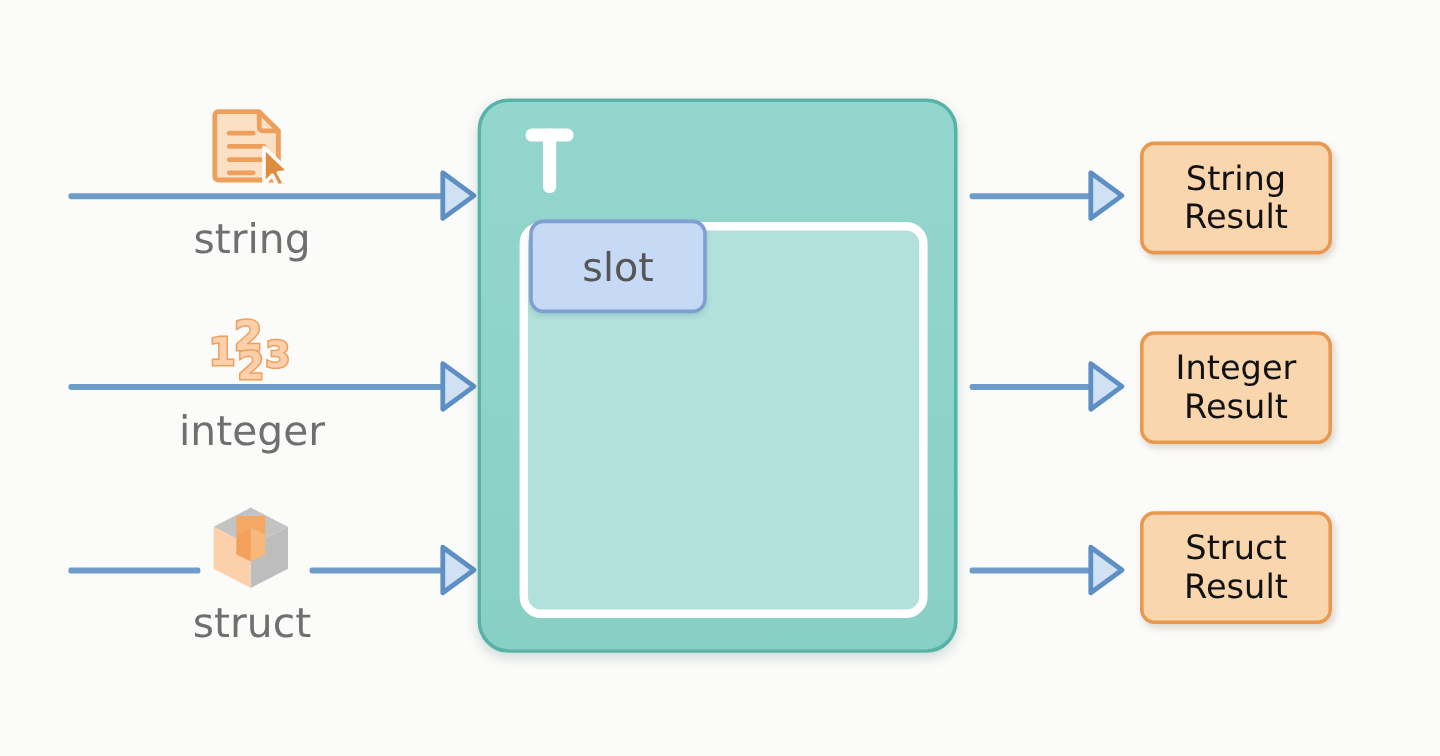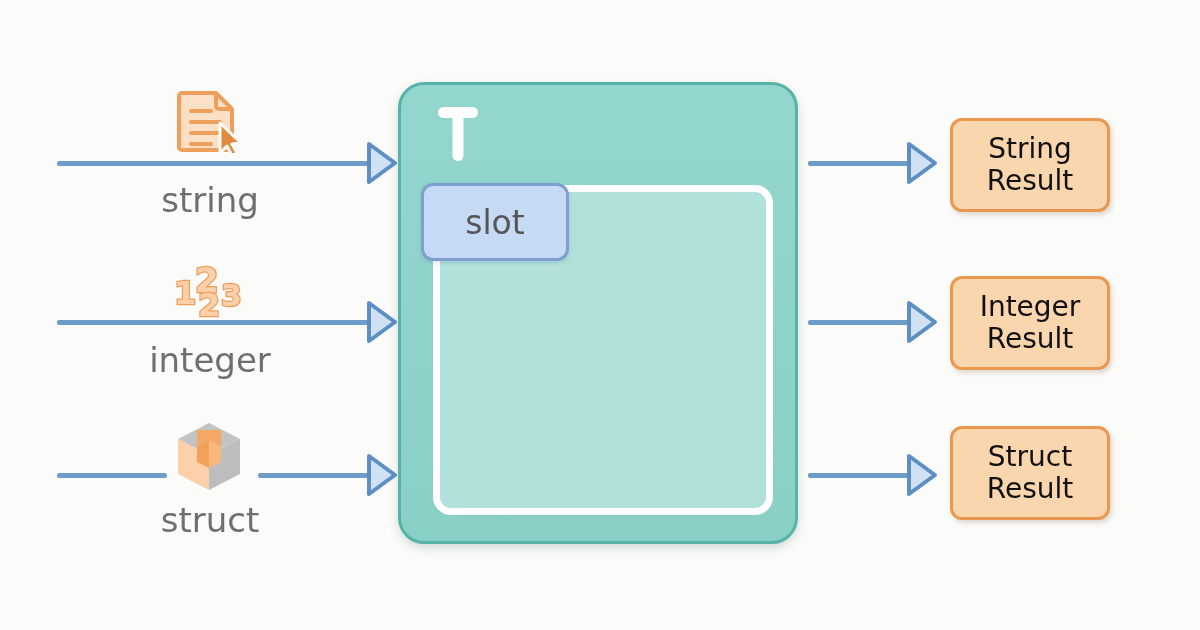--- a/index.html
+++ b/index.html
@@ -78,21 +78,21 @@
     width: 340px;
     height: 330px;
     background: #b2e0db;
     border: 7px solid #ffffff;
     border-radius: 18px;
     box-sizing: border-box;
   }
 
   .slot-tab {
     position: absolute;
-    left: 20px;
+    left: 40px;
     top: 98px;
     width: 148px;
     height: 78px;
     background: #c6daf5;
     border: 3px solid #7e9fd0;
     border-radius: 12px;
     box-sizing: border-box;
     display: flex;
     align-items: center;
     justify-content: center;

